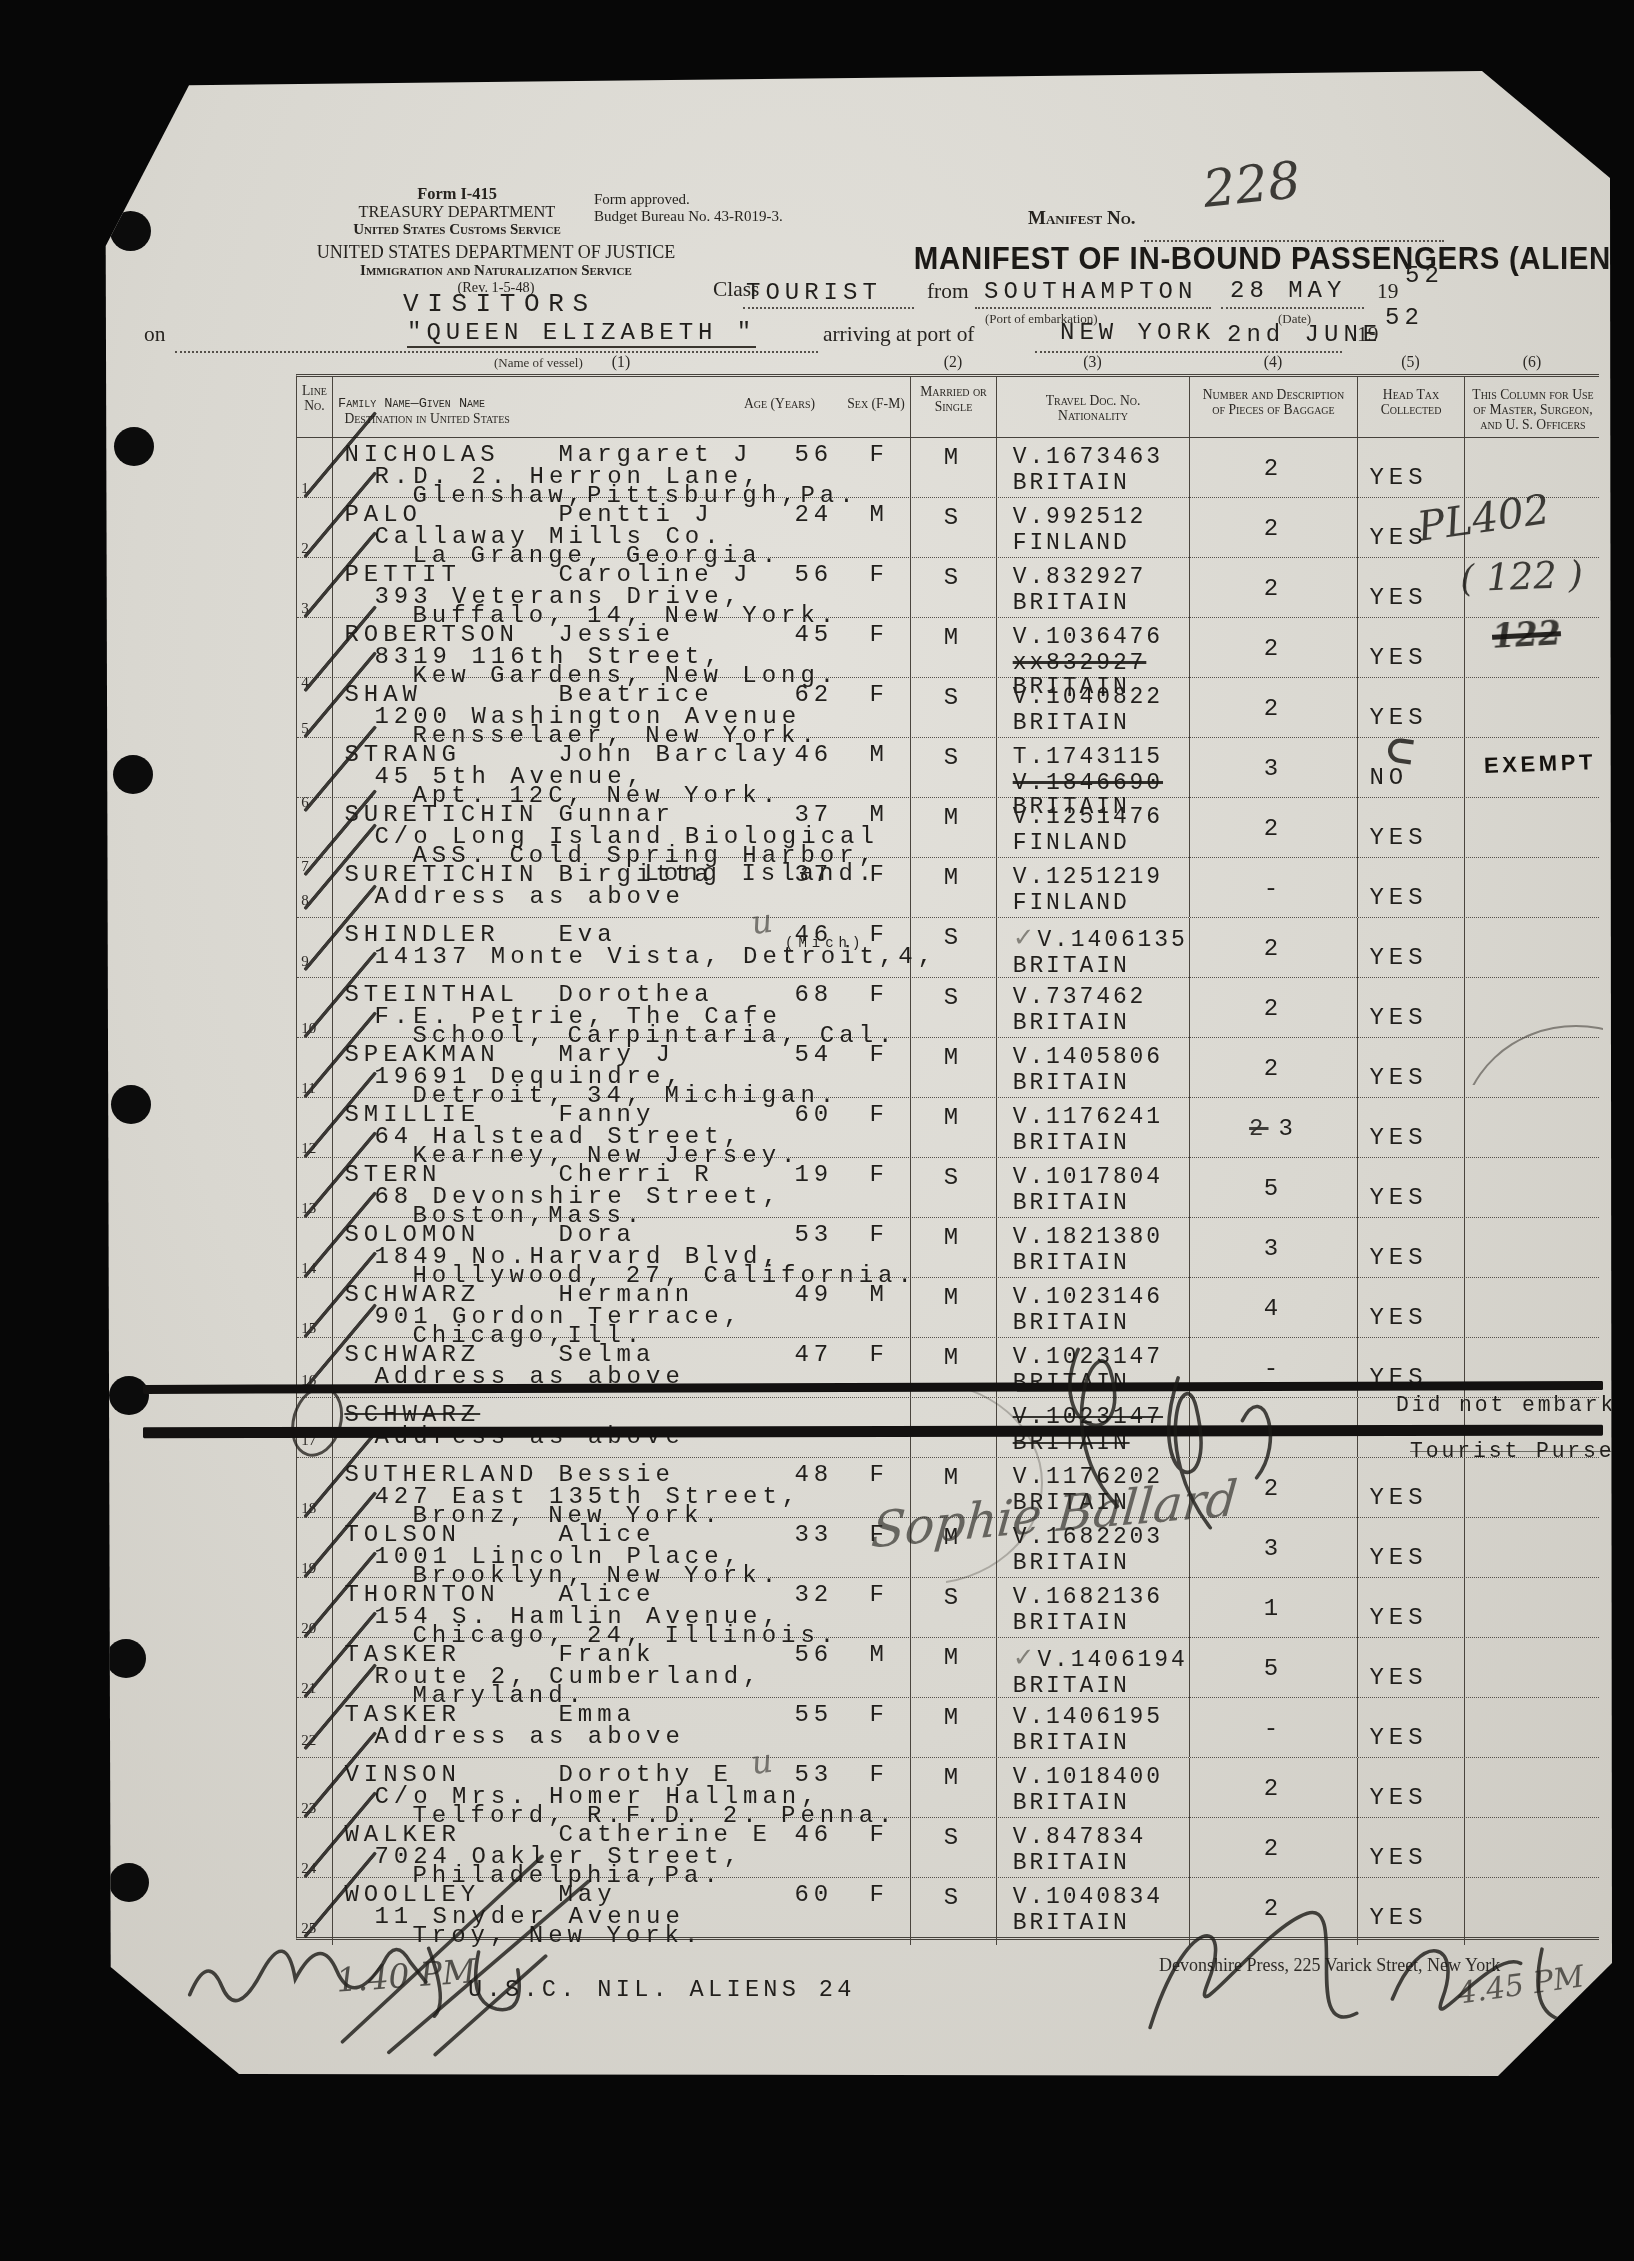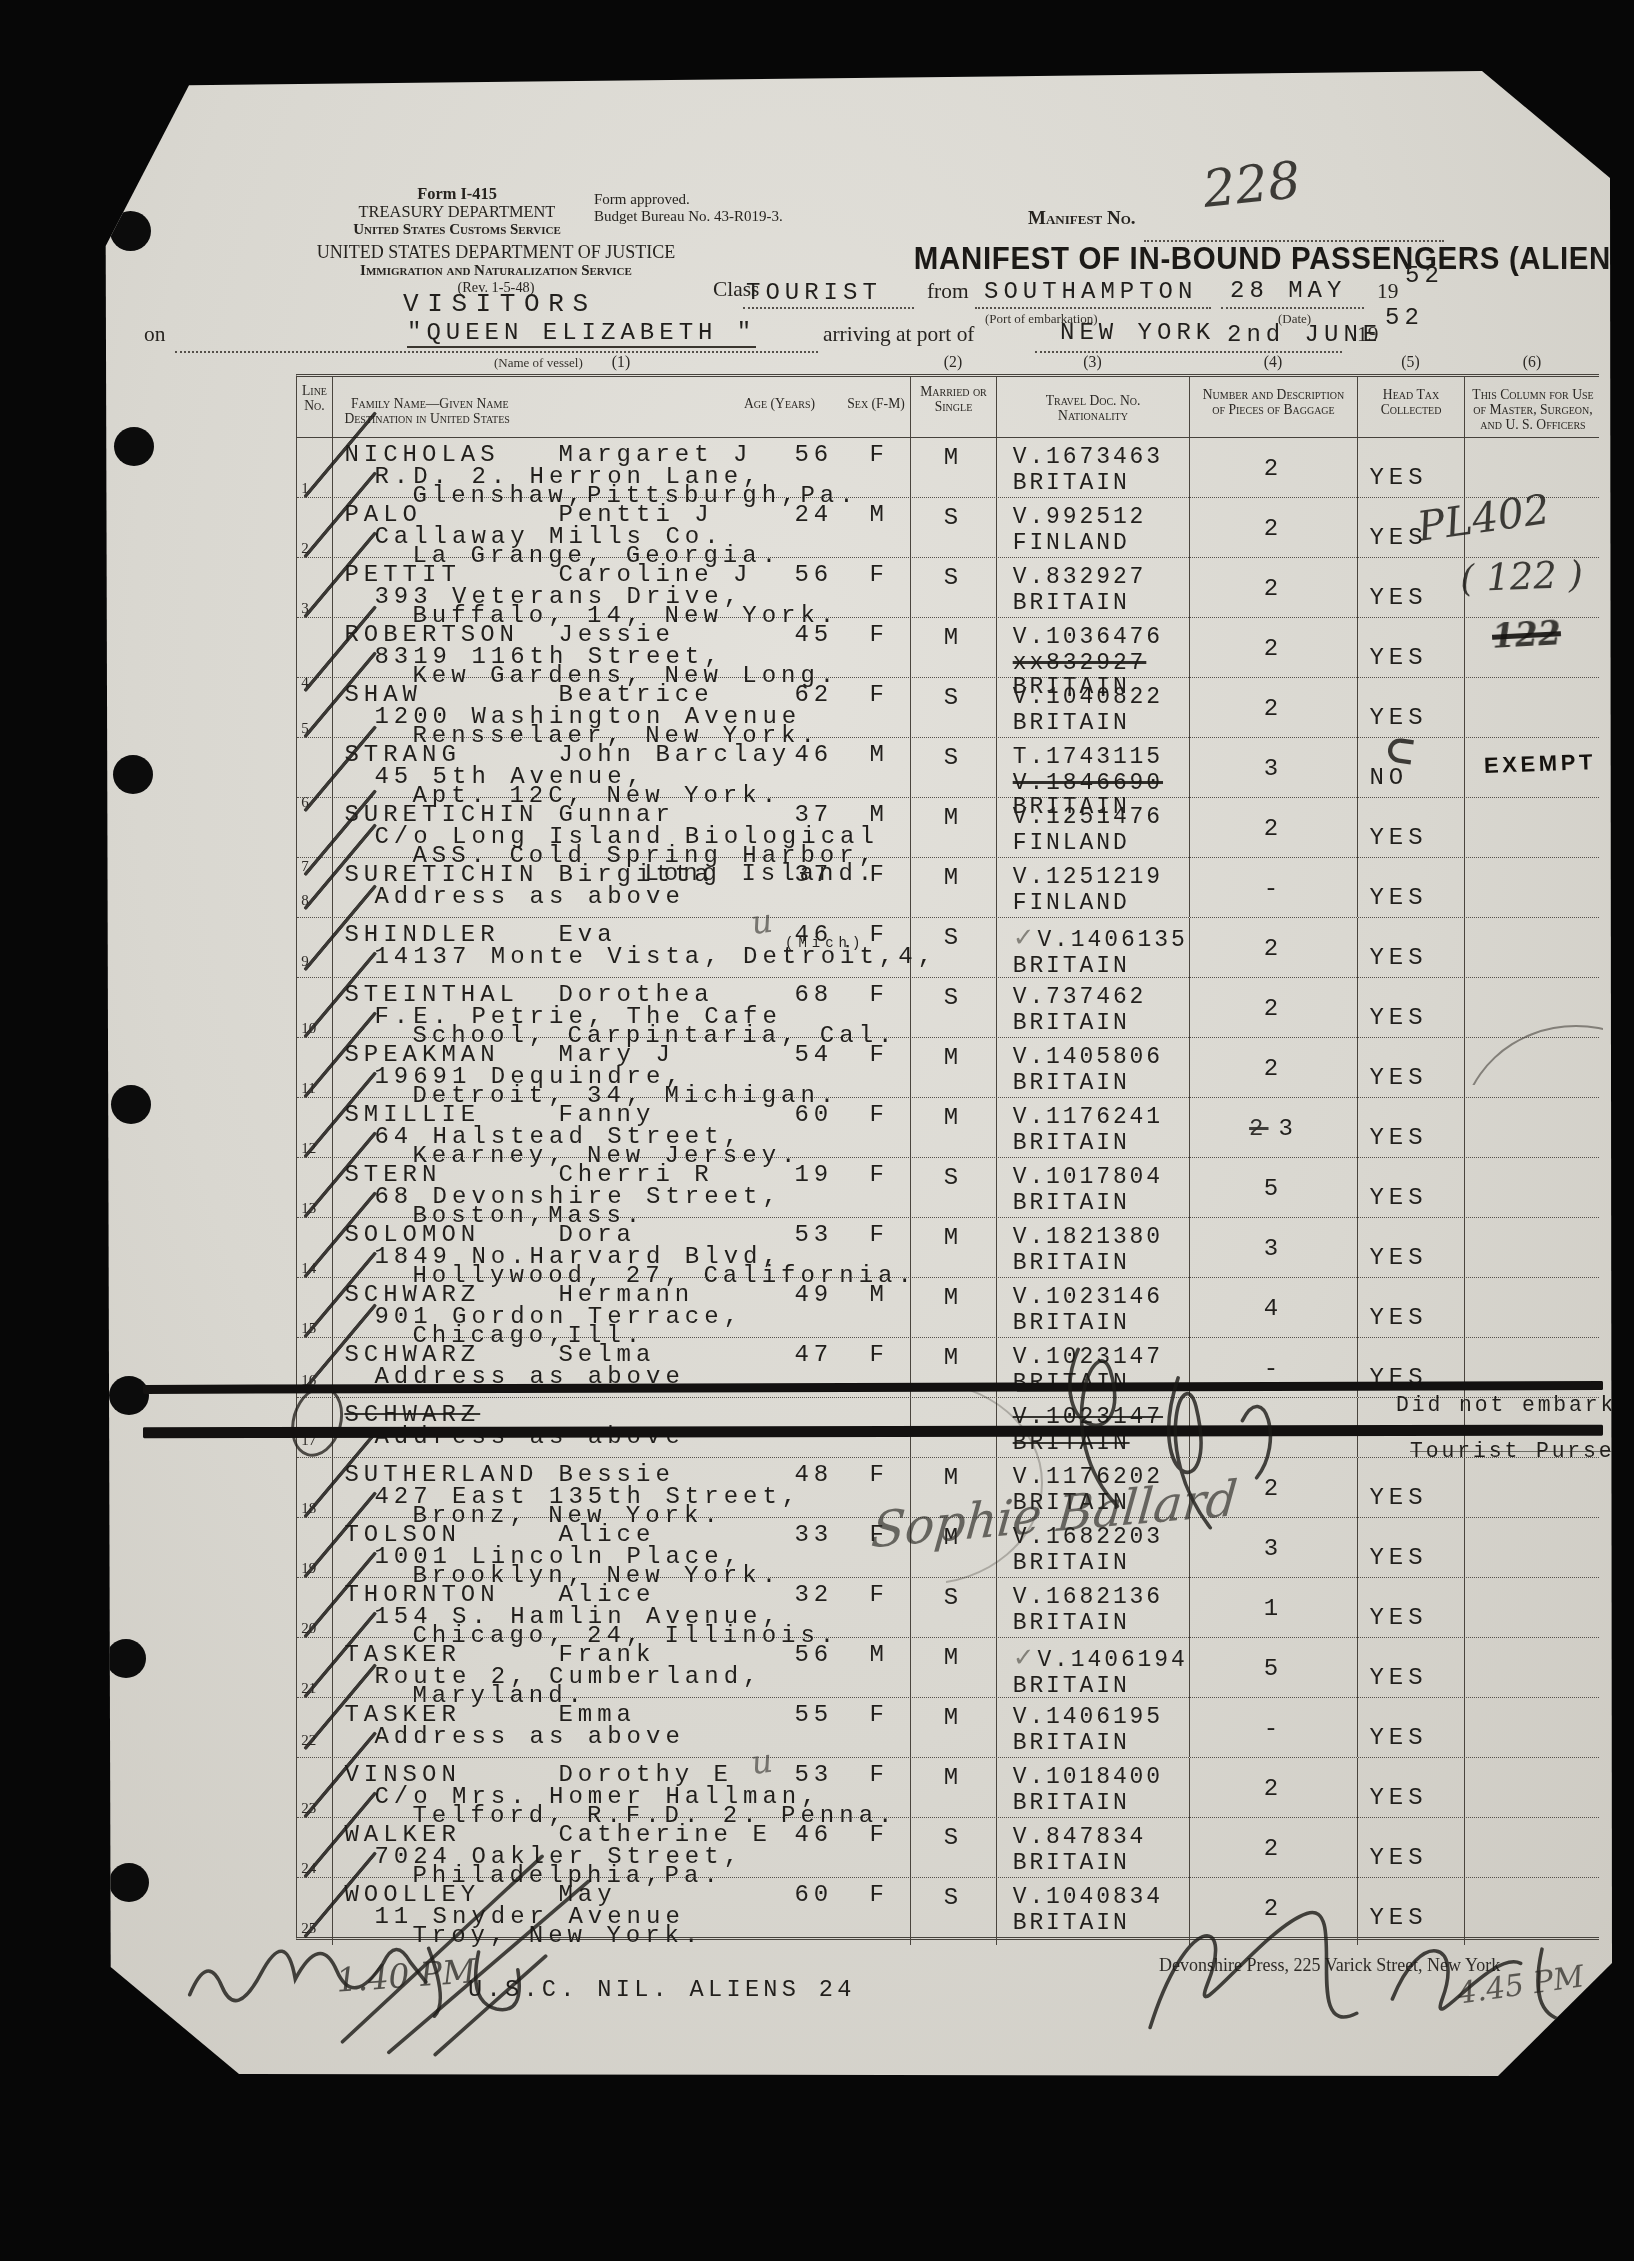--- a/index.html
+++ b/index.html
@@ -146,21 +146,21 @@
       <span>(1)</span>
       <span>(2)</span>
       <span>(3)</span>
       <span>(4)</span>
       <span>(5)</span>
       <span>(6)</span>
     </div>
     <div class="grid thead">
       <div class="hcell">Line No.</div>
       <div class="hcell" style="text-align:left;">
-        <span style="position:absolute;left:18px;top:18.6px;">Family Name—Given Name</span>
+        <span style="position:absolute;left:5px;top:18.6px;font-family:Liberation Mono, monospace;">Family Name—Given Name</span>
         <span style="position:absolute;left:11.4px;top:34px;">Destination in United States</span>
         <span style="position:absolute;left:400px;top:18.6px;width:93px;text-align:center;">Age (Years)</span>
         <span style="position:absolute;left:511px;top:18.6px;width:64px;text-align:center;">Sex (F-M)</span>
       </div>
       <div class="hcell" style="padding:7.1px 7.1px 0;">Married or Single</div>
       <div class="hcell" style="padding-top:15.7px;">
         <span>Travel Doc. No.</span><br>
         <span>Nationality</span>
       </div>
       <div class="hcell" style="padding:10px 10px 0;">Number and Description of Pieces of Baggage</div>

